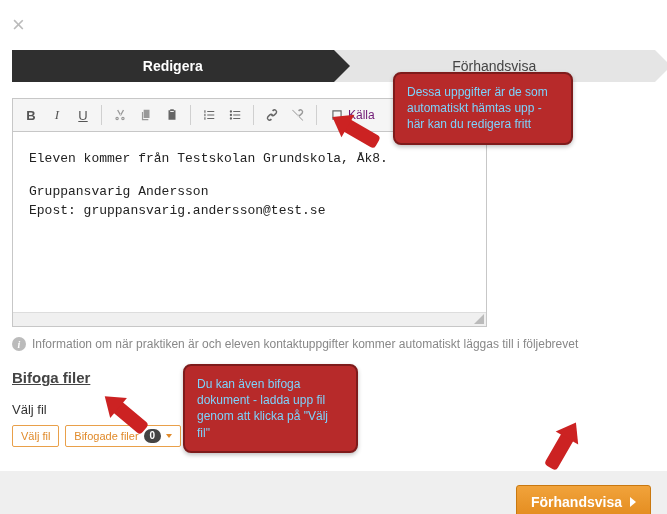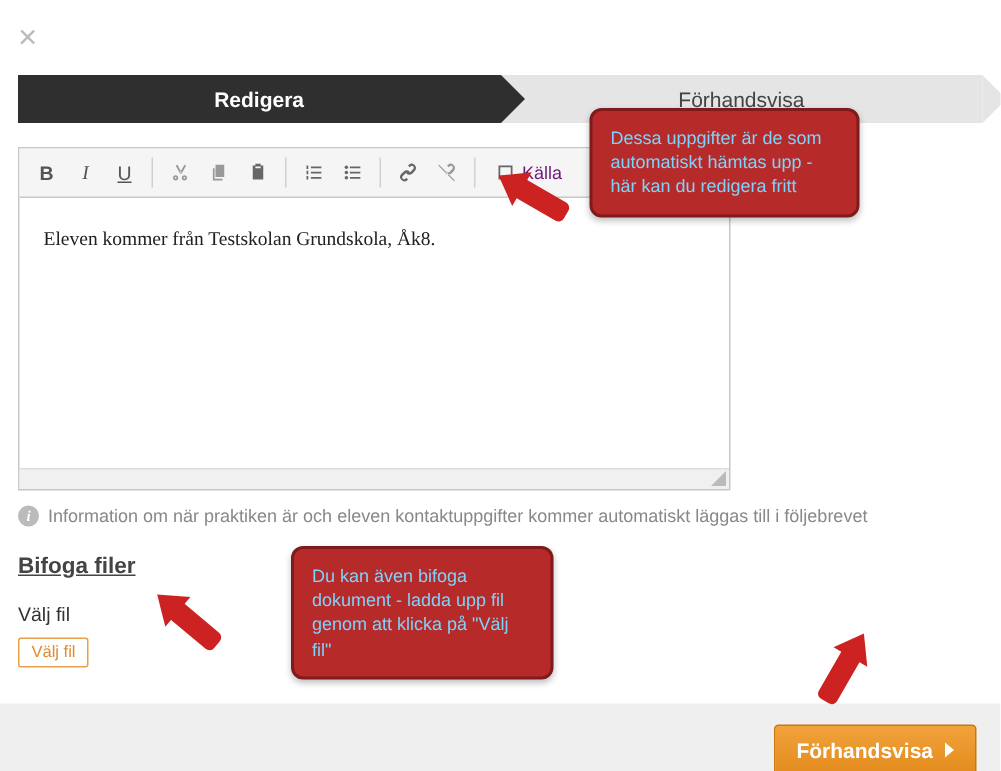--- a/index.html
+++ b/index.html
@@ -71,21 +71,21 @@
     display: inline-flex; align-items: center; gap: 4px;
     padding: 0 6px; height: 24px;
     border: 1px solid transparent; border-radius: 2px;
     cursor: pointer; color: #701a75; font-size: 12px;
   }
   .sep { width: 1px; height: 20px; background: #d0d0d0; margin: 0 4px; }
   .editor-body {
     padding: 18px 16px;
     min-height: 180px;
     color: #222;
-    font-family: Liberation Serif, serif;
+    font-family: Liberation Mono, monospace;
     font-size: 13px;
     line-height: 1.45;
   }
   .editor-body p { margin: 0 0 14px; }
   .editor-body p.last { margin-bottom: 0; }
   .resize-handle {
     height: 14px; background: #f0f0f0;
     border-top: 1px solid #ddd;
     position: relative;
   }
@@ -250,51 +250,60 @@
       <span class="sep"></span>
       <span class="tsource">
         <svg class="icon" viewBox="0 0 24 24">
             <path fill="#666" d="M4 4h16v16H4zM6 6v12h12V6z"></path>
           </svg>
         <span>Källa</span>
       </span>
     </div>
     <div class="editor-body">
       <p>Eleven kommer från Testskolan Grundskola, Åk8.</p>
+      <p class="last">
+        <span>Gruppansvarig Andersson</span><br>
+        <span>Epost: gruppansvarig.andersson@test.se</span>
+      </p>
     </div>
     <div class="resize-handle"></div>
   </div>
 
   <div class="info-line">
     <span class="i-icon">i</span>
     <span>Information om när praktiken är och eleven kontaktuppgifter kommer automatiskt läggas till i följebrevet</span>
   </div>
 
   <div class="attach-section">
     <div class="attach-title">Bifoga filer</div>
     <div class="attach-label">Välj fil</div>
     <div class="attach-btns">
       <span class="btn-outline">Välj fil</span>
+      <span class="btn-outline">
+        <span>Bifogade filer</span>
+        <span class="badge">0</span>
+        <span class="caret-down"></span>
+      </span>
     </div>
   </div>
 
   <div class="footer-bar">
     <span class="btn-primary">
       <span>Förhandsvisa</span>
       <span class="chevron-right"></span>
     </span>
   </div>
 
   <div class="callout" style="top:72px; left:393px; width:180px;">Dessa uppgifter är de som automatiskt hämtas upp - här kan du redigera fritt</div>
   <div class="arrow" style="top:118px; left:348px; transform:rotate(30deg);">
     <div class="head"></div>
       <div class="shaft"></div>
   </div>
 
-  <div class="callout" style="top:364px; left:194px; width:175px;">Du kan även bifoga dokument - ladda upp fil genom att klicka på "Välj fil"</div>
+  <div class="callout" style="top:364px; left:183px; width:175px;">Du kan även bifoga dokument - ladda upp fil genom att klicka på "Välj fil"</div>
   <div class="arrow" style="top:400px; left:120px; transform:rotate(40deg);">
     <div class="head"></div>
       <div class="shaft"></div>
   </div>
 
   <div class="arrow" style="top:438px; left:575px; transform:rotate(120deg);">
     <div class="head"></div>
       <div class="shaft"></div>
   </div>
 </div>

